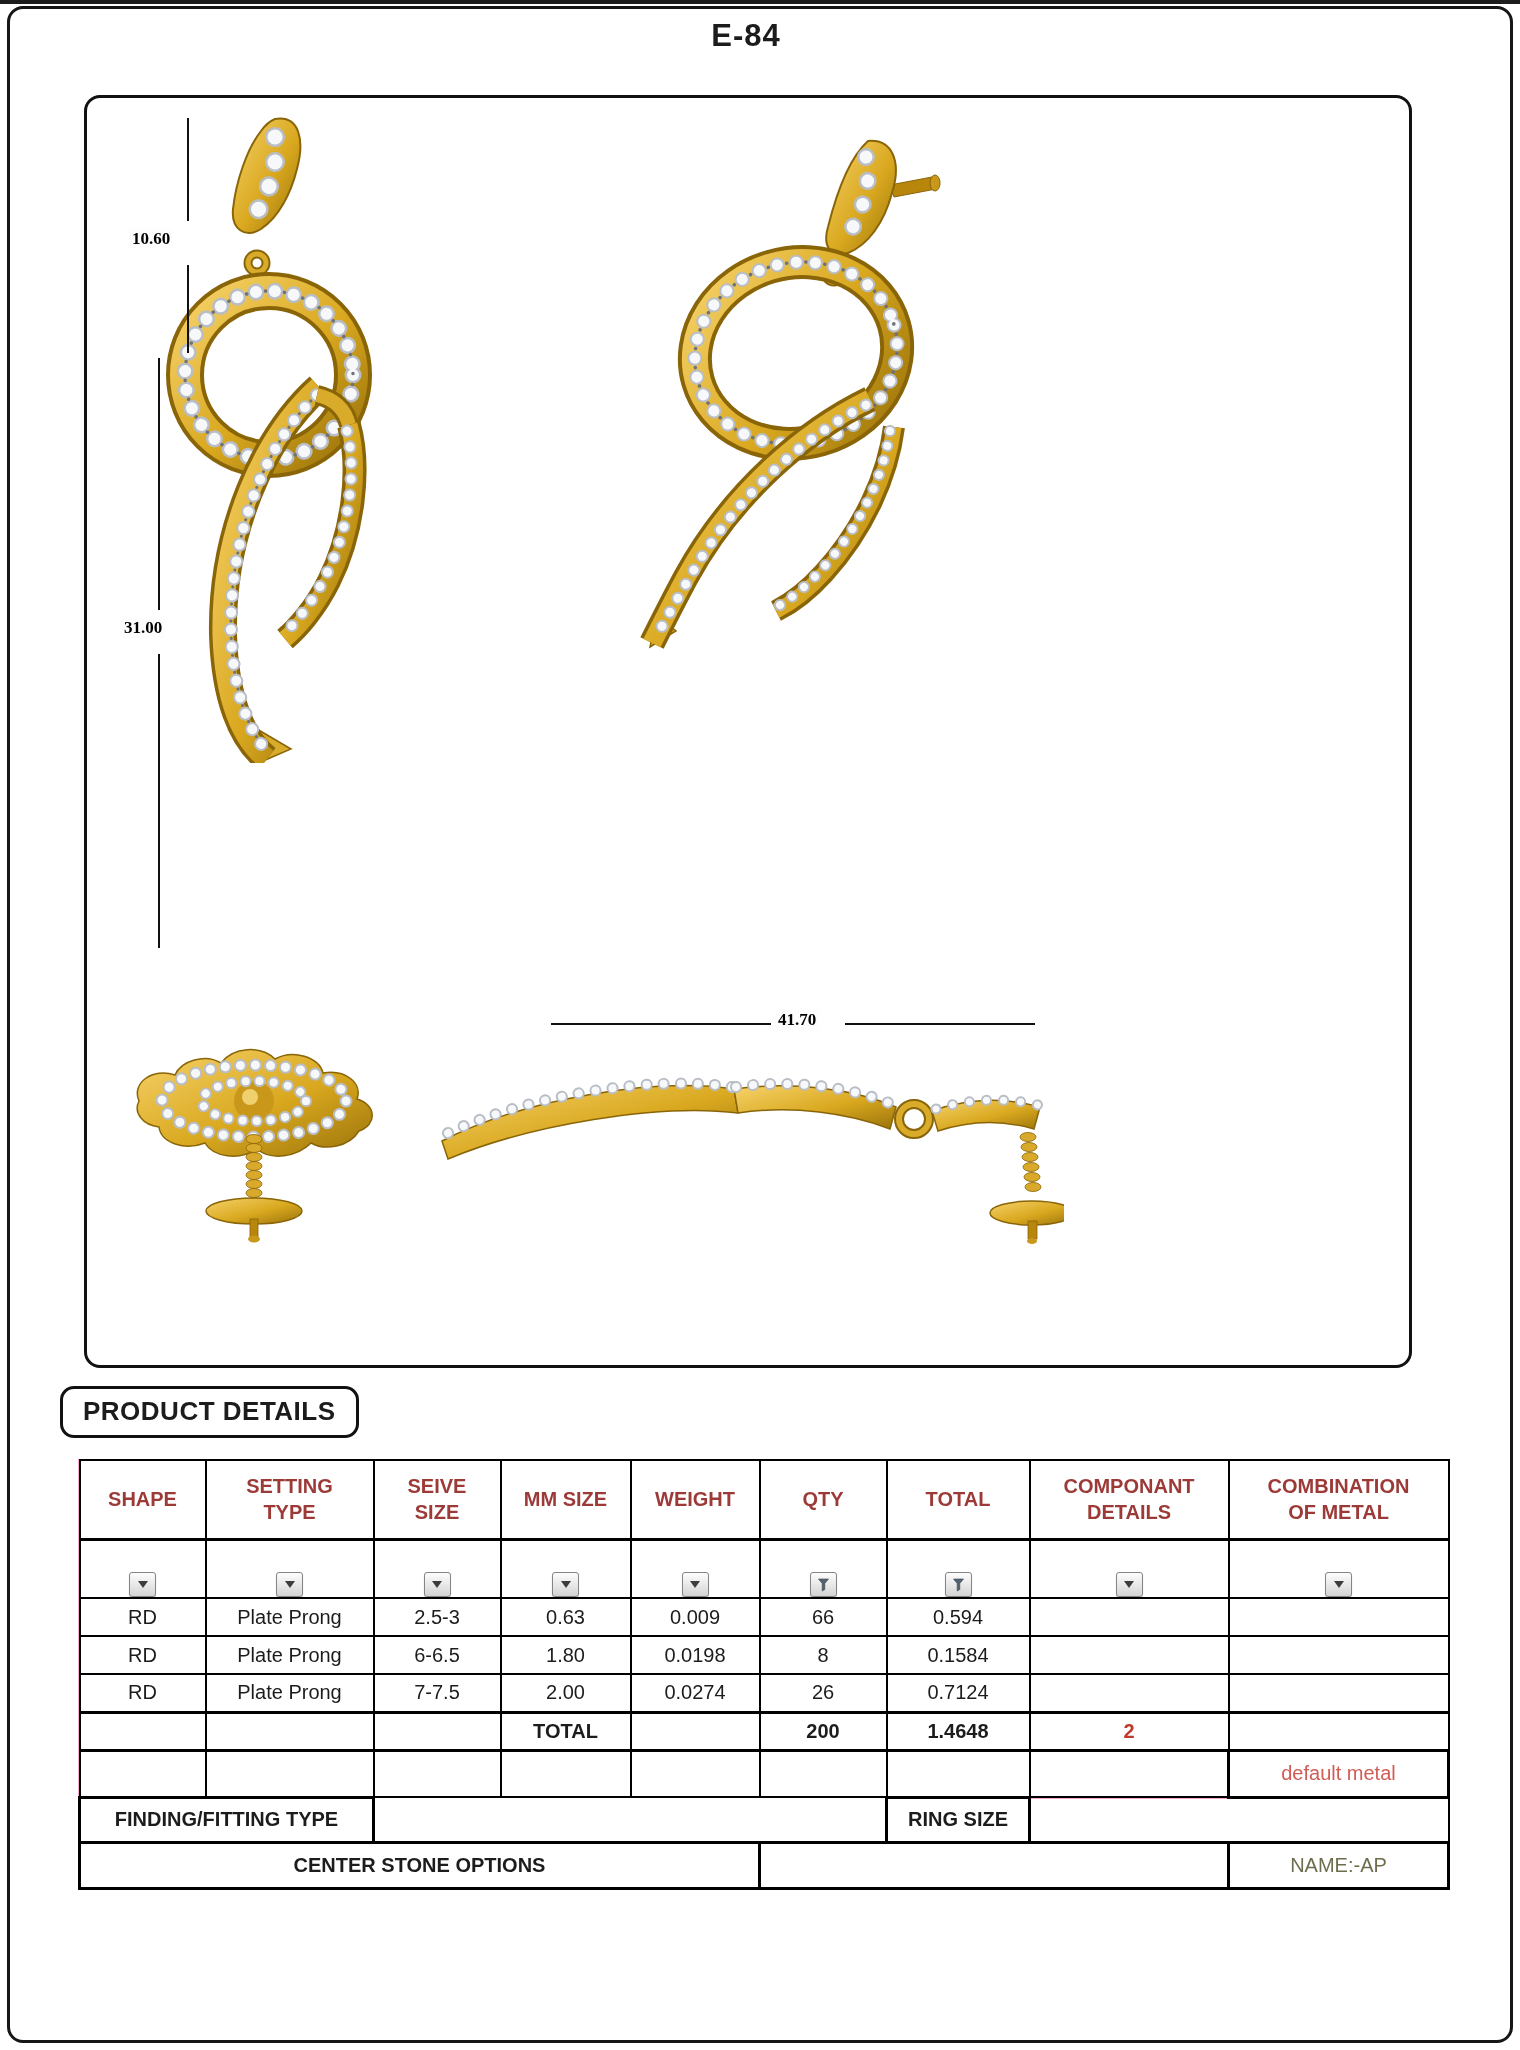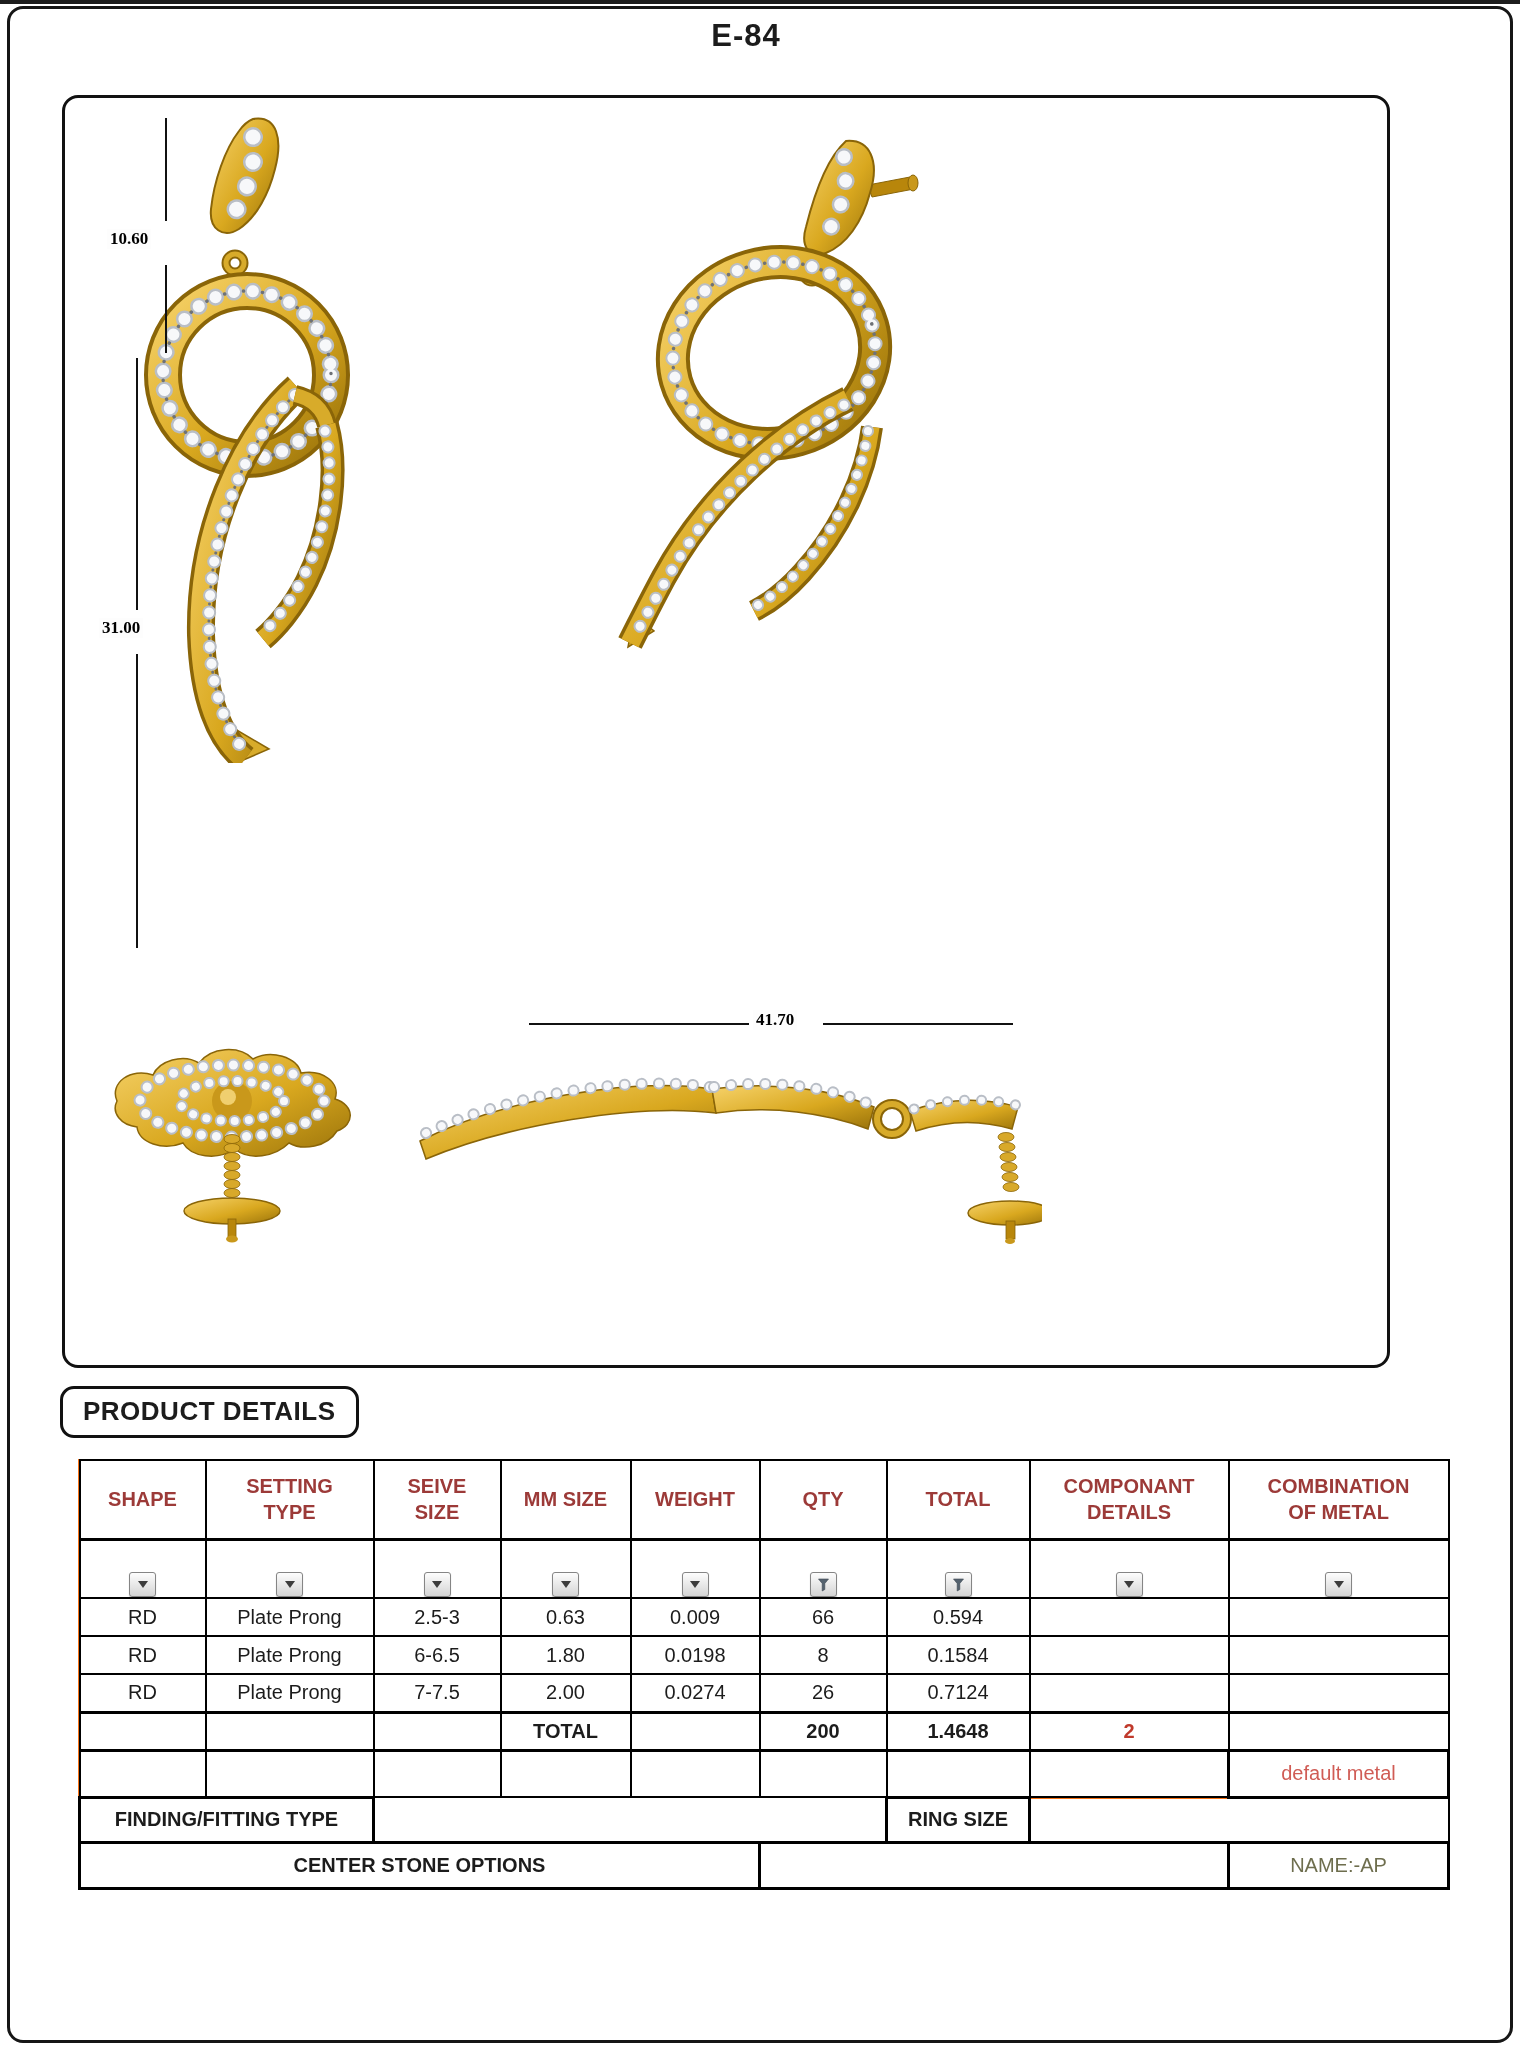--- a/index.html
+++ b/index.html
@@ -3,34 +3,34 @@
 <meta charset="utf-8">
 <style>
   html,body{margin:0;padding:0;background:#fff;}
   #page{position:relative;width:1520px;height:2050px;background:#fff;overflow:hidden;
         font-family:"Liberation Sans",sans-serif;color:#1c1c1c;}
   .topline{position:absolute;left:0;top:0;width:100%;height:4px;background:#1d1d1d;}
   .outer-border{position:absolute;left:7px;top:6px;right:7px;bottom:7px;
         border:3px solid #161616;border-radius:16px;pointer-events:none;}
   .title{position:absolute;top:18px;left:0;width:100%;text-align:center;
         font-size:31px;font-weight:700;letter-spacing:1px;transform:translateX(-14px);}
-  .image-box{position:absolute;left:62px;top:95px;width:1322px;height:1267px;
+  .image-box{position:absolute;left:84px;top:95px;width:1322px;height:1267px;
         border:3px solid #111;border-radius:16px;background:#fff;}
   .view{position:absolute;}
   
   .dim-v{position:absolute;width:2px;background:#111;}
   .dim-h{position:absolute;height:2px;background:#111;}
   .dim-label{position:absolute;font-family:"Liberation Serif",serif;font-weight:700;
         font-size:17px;background:#fdfdfd;padding:0 3px;color:#000;}
   
   .pd-heading{position:absolute;left:60px;top:1386px;border:3px solid #111;border-radius:14px;
         padding:7px 20px 8px 20px;font-size:26px;font-weight:700;letter-spacing:.5px;background:#fff;}
   
   table.spec{position:absolute;left:78px;top:1459px;border-collapse:collapse;table-layout:fixed;
-        width:1369px;background:#f97316;}
+        width:1369px;background:#f9a8d4;}
   table.spec td, table.spec th{border:2px solid #000;text-align:center;font-size:20px;
         padding:0 4px;background:#fff;overflow:hidden;}
   table.spec th{color:#9c3a38;font-weight:700;line-height:1.3;border-bottom:3px solid #000;}
   table.spec th span{display:block;}
   .fcell{vertical-align:bottom;text-align:right;padding:0 3px 5px 0;}
   .filter-btn{display:inline-flex;align-items:center;justify-content:center;width:27px;height:25px;
         border:1px solid #858585;border-radius:3px;background:linear-gradient(#fdfdfd,#d4d4d4);
         box-shadow:0 1px 1px rgba(0,0,0,.25);padding:0;cursor:pointer;}
   .tri{width:0;height:0;border-left:5px solid transparent;border-right:5px solid transparent;
         border-top:7px solid #3c3c3c;}

